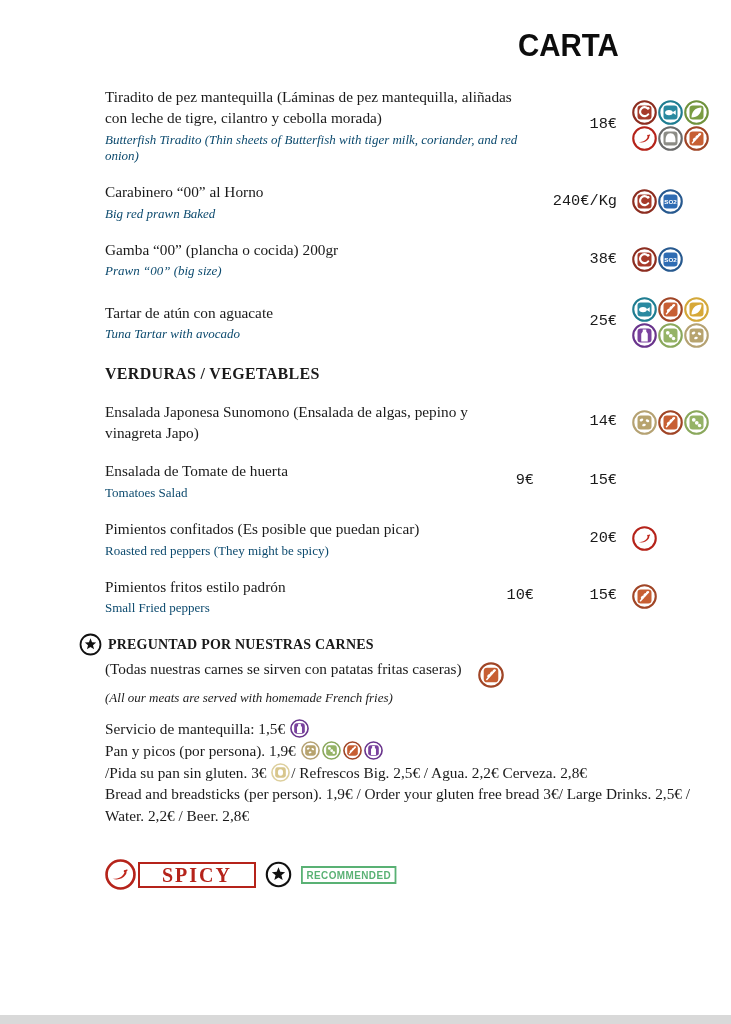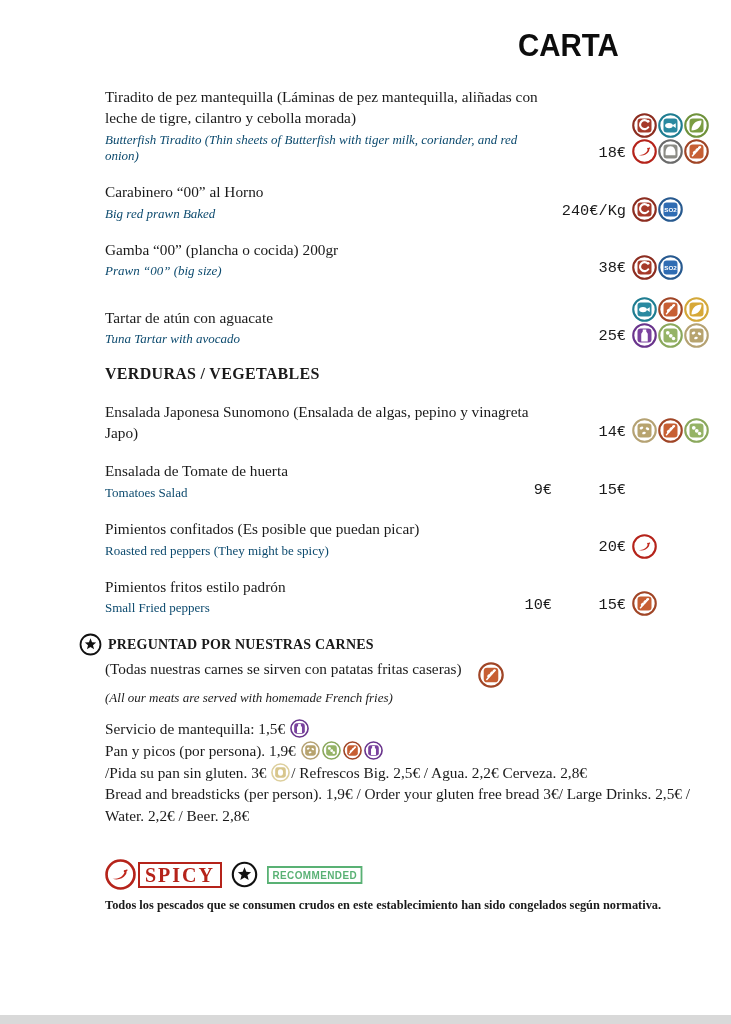--- a/index.html
+++ b/index.html
@@ -2,21 +2,21 @@
 <html><head>
 <meta charset="utf-8">
 <style>
   html,body{margin:0;padding:0;background:#fff;}
   .page{position:relative;width:731px;height:1024px;background:#fff;overflow:hidden;
         font-family:"Liberation Serif", serif;color:#1a1a1a;}
   .title{position:absolute;top:28px;left:518px;margin:0;font-family:"Liberation Sans",sans-serif;
          font-weight:700;font-size:31px;color:#0d0d0d;transform:scaleX(.95);transform-origin:left;}
   .content{position:absolute;top:86px;left:105px;width:607px;}
   
-  .mrow{display:flex;align-items:flex-end;margin-bottom:17px;}
+  .mrow{display:flex;align-items:center;margin-bottom:17px;gap:9px;}
   .mname{flex:1;padding-right:6px;font-size:15.3px;line-height:1.4;}
   .msub{font-size:13px;color:#0c4a6e;margin-top:3px;line-height:1.25;}
   .msub.it{font-style:italic;}
   .mp{font-size:15.3px;white-space:nowrap;line-height:1.4;font-family:Liberation Mono, monospace;}
   .mp1{width:54px;text-align:right;}
   .mp2{width:74px;text-align:right;}
   .mic{width:80px;margin-left:6px;display:flex;flex-wrap:wrap;gap:1px;align-content:flex-start;}
   .mheader{font-weight:700;font-size:16px;letter-spacing:.3px;margin:3px 0 18px;}
   .icon{display:inline-block;line-height:0;}
   
@@ -29,21 +29,21 @@
   
   .services{margin-top:12px;font-size:15.3px;line-height:21.6px;}
   .services .icon{vertical-align:-4px;margin:0 1px;}
   
   .legend{margin-top:20px;display:grid;grid-template-columns:99px 64px 105px 64px 98px 60px 70px;
           column-gap:7px;row-gap:7px;}
   
   .stamps{margin-top:13px;display:flex;align-items:center;gap:9px;}
   .spicy-stamp{display:flex;align-items:center;gap:2px;}
   .spicy-box{border:2.5px solid #b5231a;color:#b5231a;font-weight:700;font-size:20px;
-             letter-spacing:2px;padding:0 5px;line-height:1.1;}
+             letter-spacing:2px;padding:0 22px;line-height:1.1;}
   .recommended-box{border:2px solid #3da45c;color:#3da45c;font-family:"Liberation Sans",sans-serif;
                    font-weight:700;font-size:11px;letter-spacing:.5px;padding:1px 4px;opacity:.85;
                    transform:scaleX(.9);transform-origin:left;}
   .disclaimer{margin-top:8px;font-weight:700;font-size:12.4px;}
   .bottom-strip{position:absolute;left:0;bottom:0;width:100%;height:9px;background:#d9d9d9;}
 </style>
 </head>
 <body>
 
 <div class="page">
@@ -321,17 +321,16 @@
             </svg></span>
         <span class="spicy-box">SPICY</span>
       </span>
       <span class="icon" id="footer-star"><svg width="27" height="27" viewBox="0 0 24 24">
             <circle cx="12" cy="12" r="10.4" fill="#fff" stroke="#111" stroke-width="1.9"></circle>
             <path d="M12 5.6 L13.6 9.6 L17.9 9.9 L14.6 12.7 L15.7 16.9 L12 14.6 L8.3 16.9 L9.4 12.7 L6.1 9.9 L10.4 9.6 Z" fill="#111"></path>
           </svg></span>
       <span class="recommended-box">RECOMMENDED</span>
     </div>
 
-    <div class="disclaimer">Todos los pescados que se consumen crudos en este establecimiento han sido congelados según normativa.</div>
   </div>
 
   <div class="bottom-strip"></div>
 </div>
 
 </body></html>

